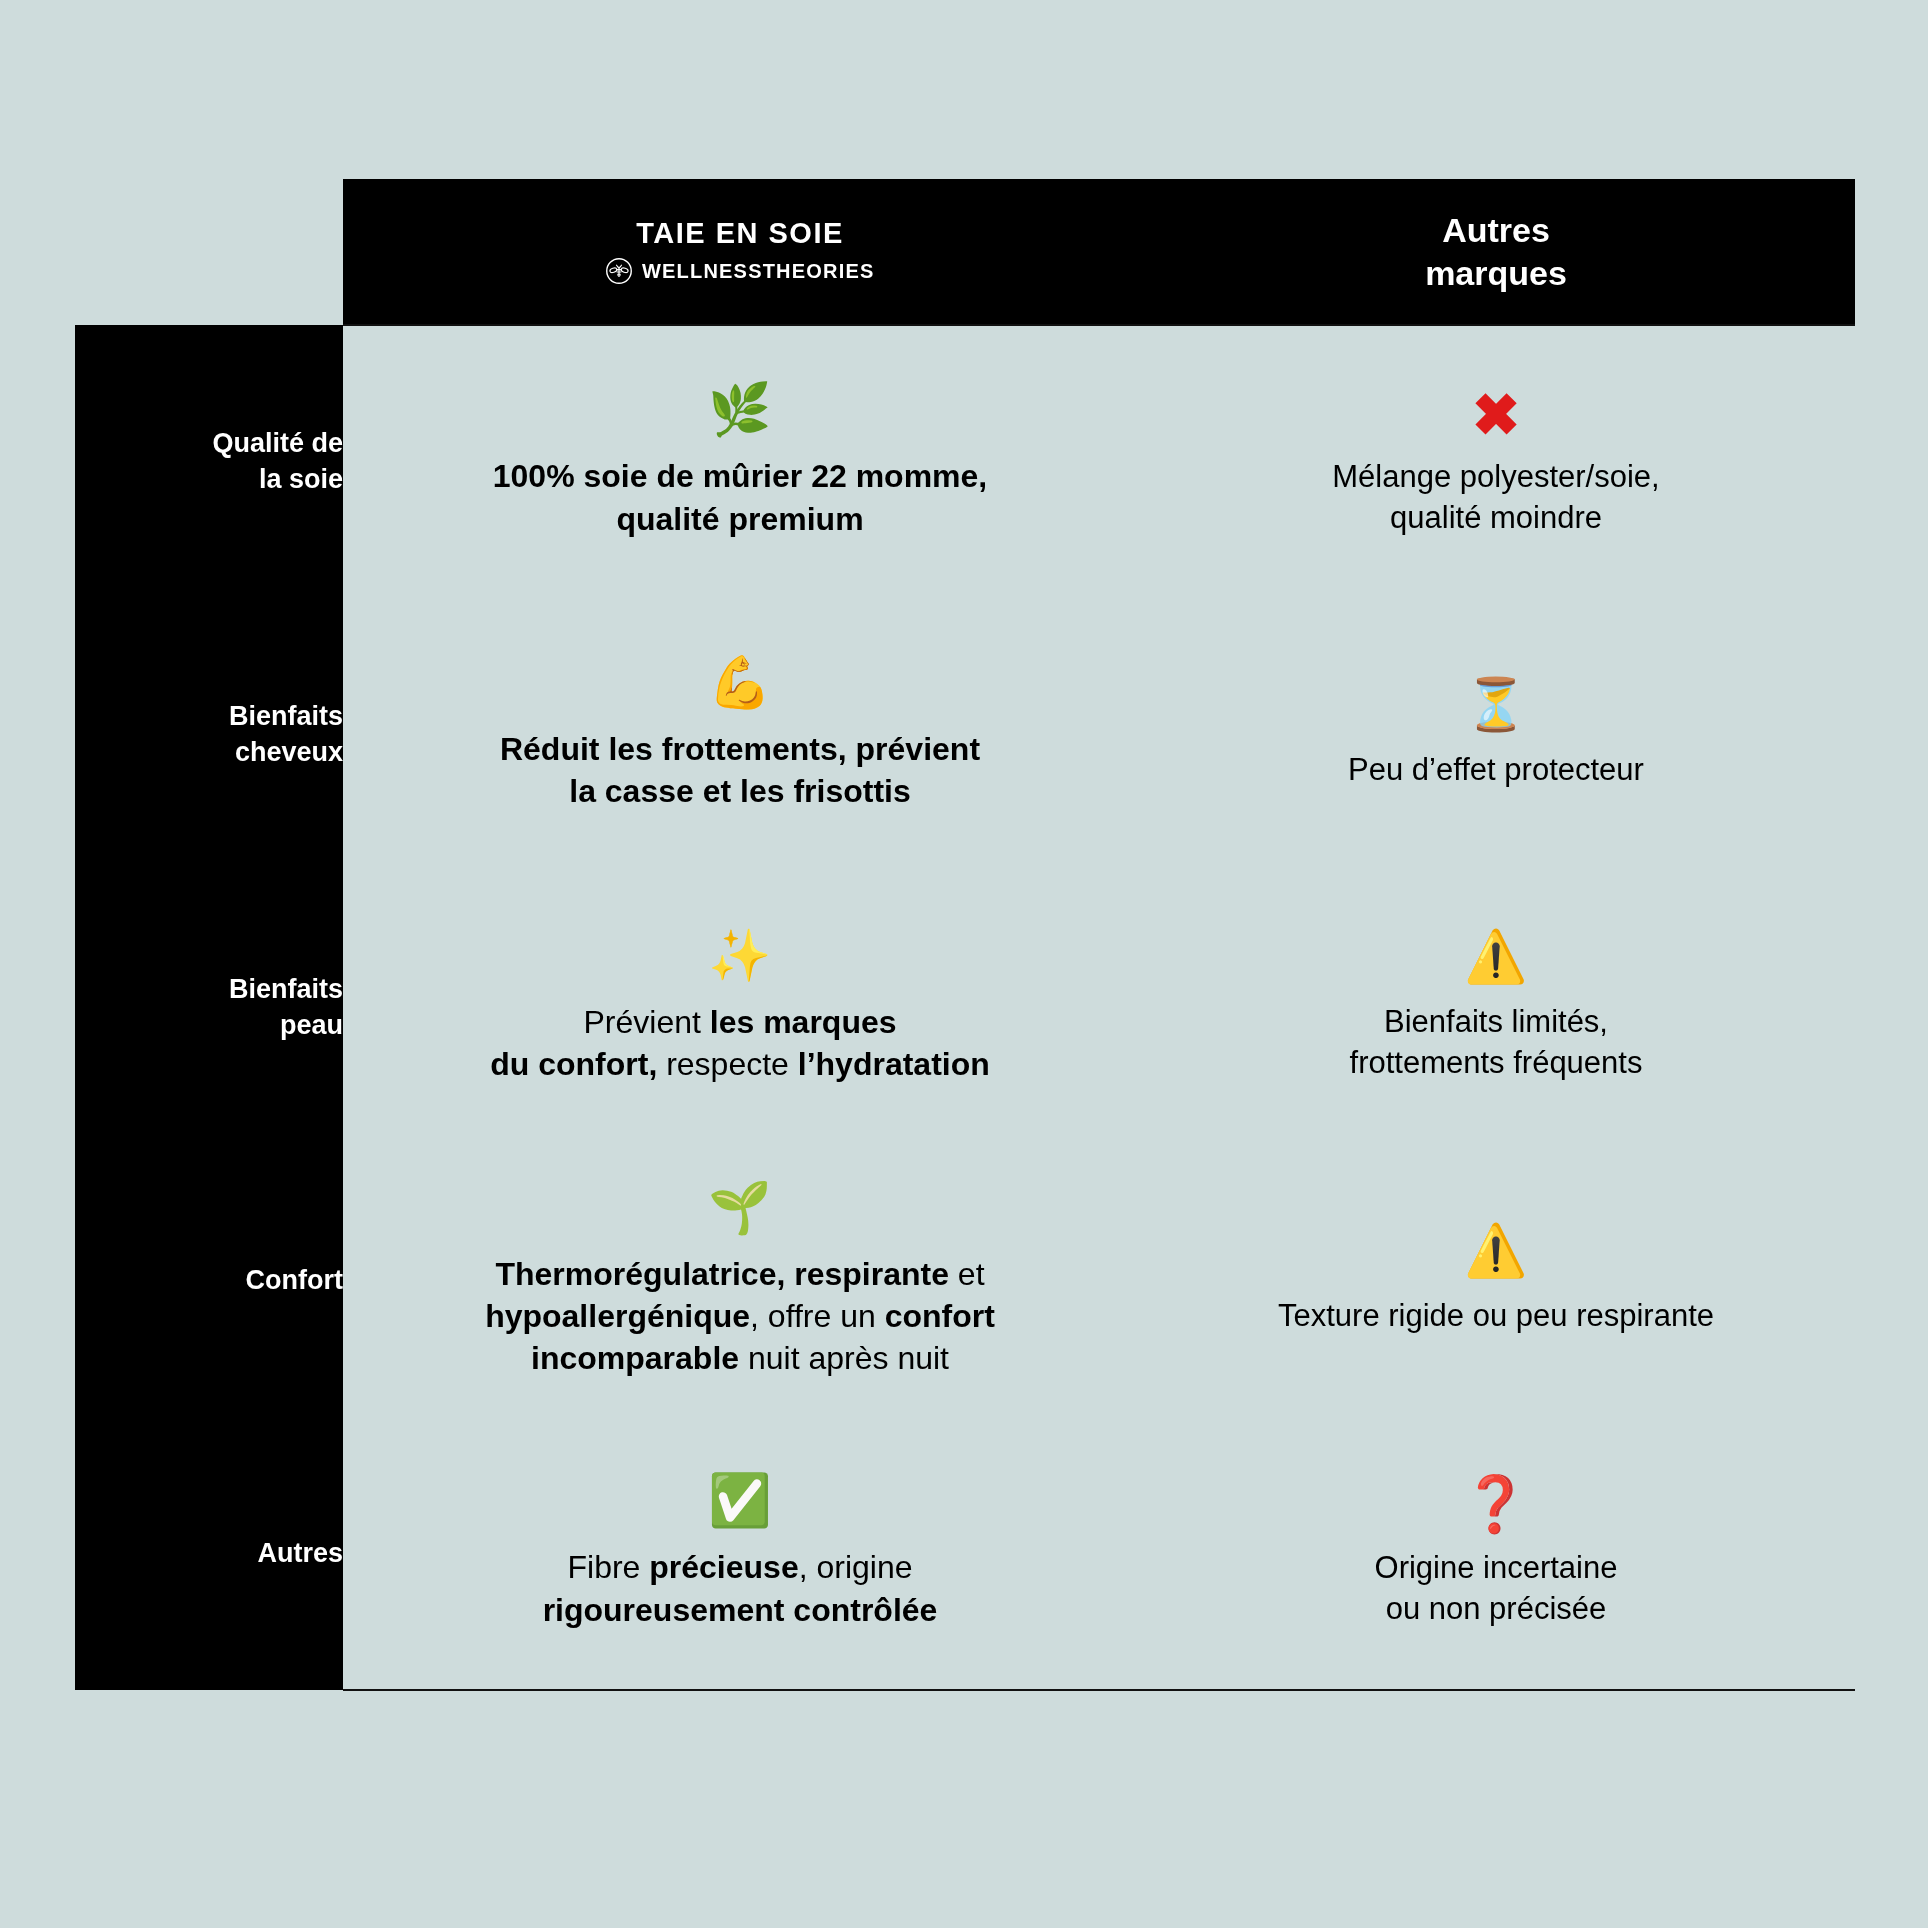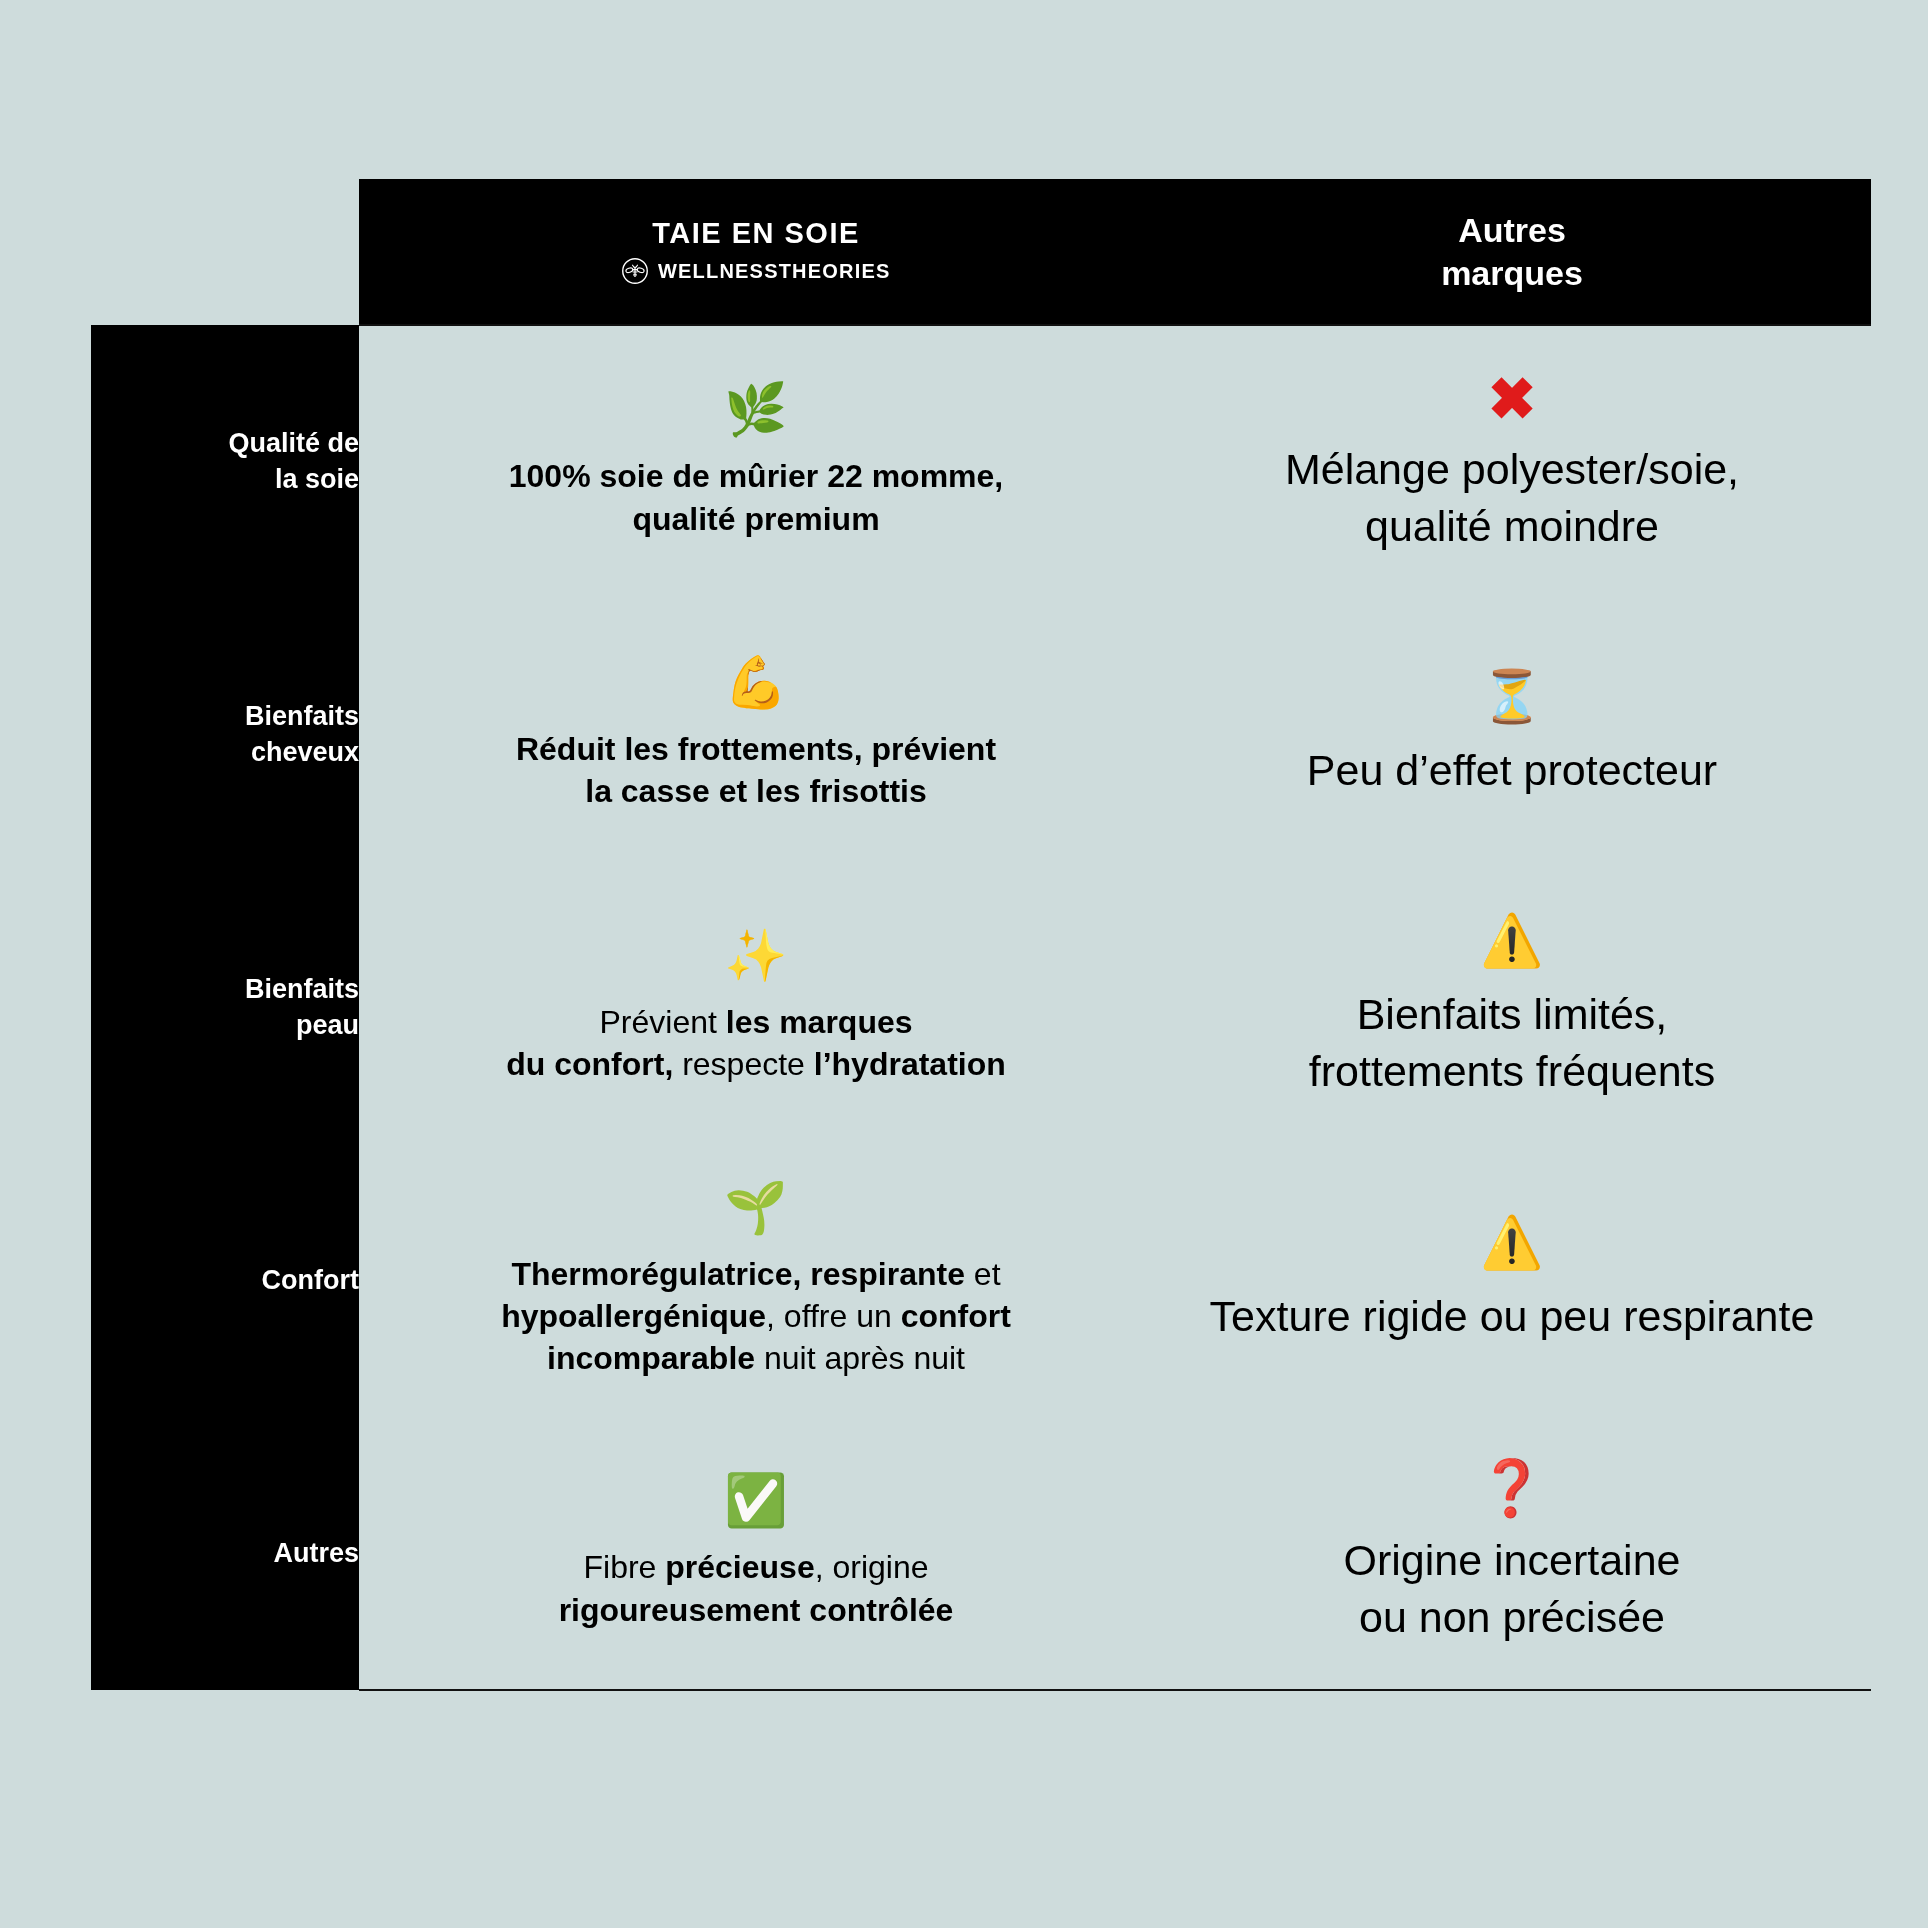--- a/index.html
+++ b/index.html
@@ -16,21 +16,21 @@
   }
 
   .page {
     position: relative;
     width: 1928px;
     height: 1928px;
   }
 
   .comparison-table {
     position: absolute;
-    left: 91px;
+    left: 75px;
     top: 179px;
     width: 1780px;
     border-collapse: collapse;
     table-layout: fixed;
   }
 
   .comparison-table td,
   .comparison-table th {
     padding: 0;
     margin: 0;
@@ -148,21 +148,21 @@
 
   .cell-text {
     font-size: 32px;
     line-height: 1.32;
     white-space: pre-line;
   }
   .cell-text.bold { font-weight: 700; }
   .cell-text b { font-weight: 700; }
 
   .cell-text.others {
-    font-size: 43px;
+    font-size: 31px;
     font-weight: 400;
   }
 </style>
 </head>
 <body style="background: rgb(206, 220, 220);">
 
 <div class="page">
 
   <table class="comparison-table">
     <colgroup>

